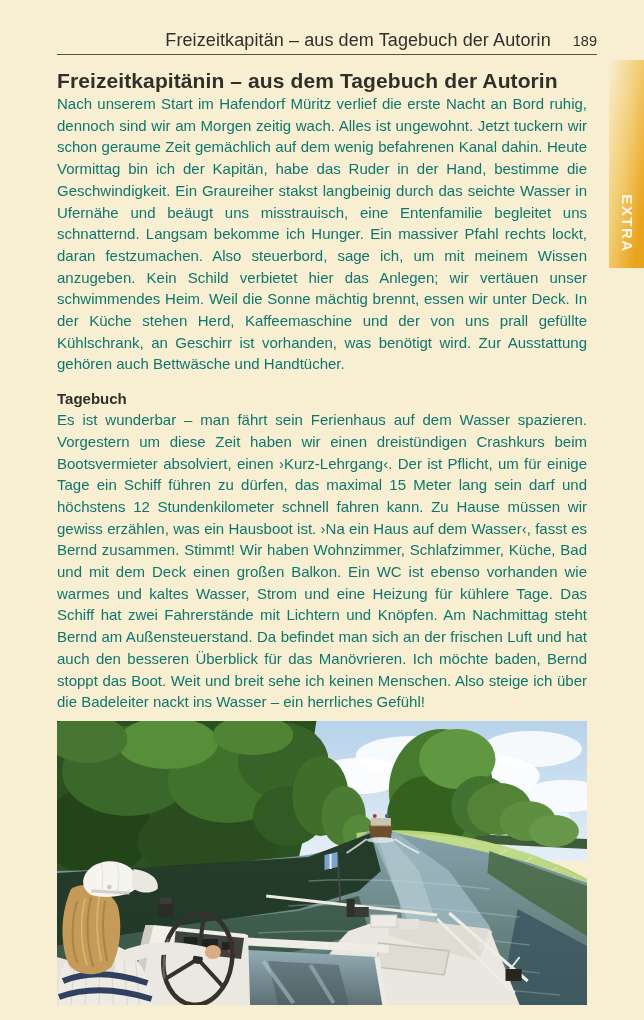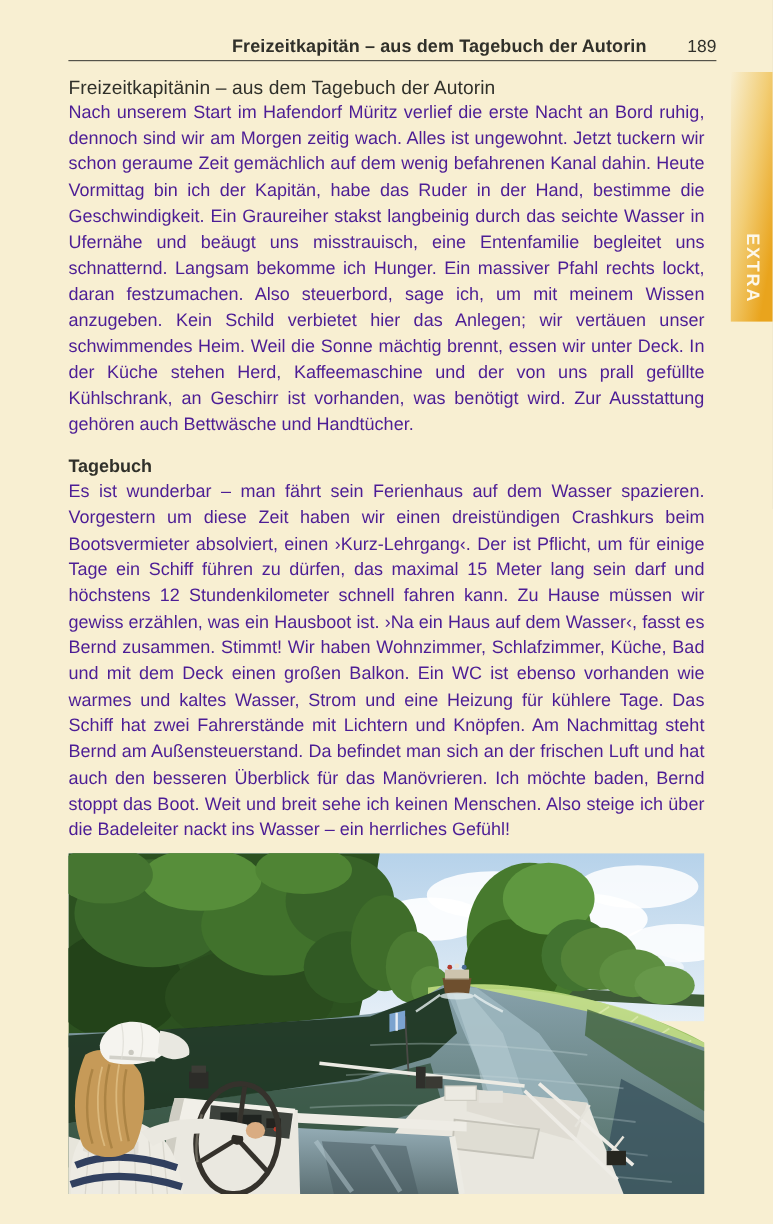--- a/index.html
+++ b/index.html
@@ -15,35 +15,35 @@
   .content{
     position:absolute;left:57px;top:0;width:530px;
   }
   .running-header{
     display:flex;justify-content:flex-end;align-items:baseline;
     padding-top:30px;
     border-bottom:1.5px solid #55534a;
     padding-bottom:3px;
     width:540px;
   }
-  .rh-title{font-weight:bold;font-size:15px;letter-spacing:.1px;}
-  .rh-page{font-size:14.5px;margin-left:34px;font-weight:normal;}
+  .rh-title{font-weight:normal;font-size:18px;letter-spacing:.1px;}
+  .rh-page{font-size:14.5px;margin-left:22px;font-weight:normal;}
   h1.page-title{
-    font-size:16px;font-weight:normal;margin:14px 0 0 0;letter-spacing:.1px;
+    font-size:21px;font-weight:bold;margin:14px 0 0 0;letter-spacing:.1px;
   }
   h2.day-heading{
     font-size:15px;font-weight:bold;margin:15px 0 2px 0;
   }
   p.para{
     margin:0;
     font-size:15px;line-height:21.7px;
     text-align:justify;
     hyphens:auto;
     -webkit-hyphens:auto;
-    color:#4c1d95;
+    color:#0f766e;
   }
   figure.photo-figure{margin:8px 0 0 0;padding:0;width:530px;}
   figure.photo-figure svg{display:block;}
   .extra-tab{
     position:absolute;right:0;top:60px;
     width:35px;height:208px;
     background:linear-gradient(100deg,#f8efd2 0%,#f2cd74 45%,#e9a41d 85%);
   }
   .extra-tab .tab-label{
     position:absolute;

